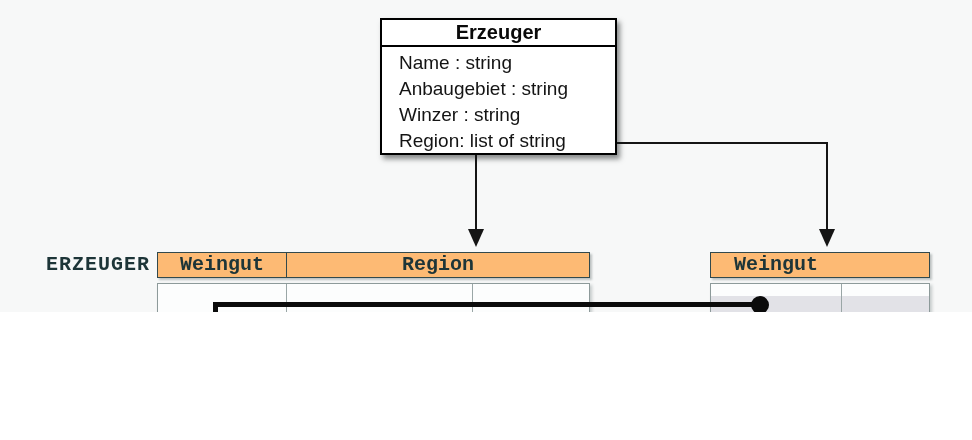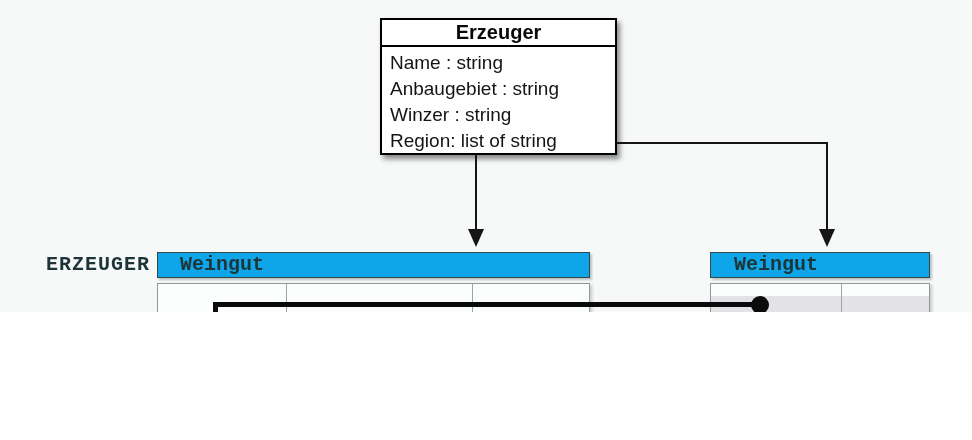--- a/index.html
+++ b/index.html
@@ -14,21 +14,21 @@
     position:absolute; left:380px; top:18px; width:237px; height:137px;
     background:#ffffff; border:2px solid #000;
     box-shadow:3px 4px 5px rgba(25,30,30,0.5);
     box-sizing:border-box; z-index:4;
   }
   .class-title{
     height:25px; border-bottom:2px solid #000;
     text-align:center; font-weight:bold; font-size:20px; line-height:25px;
     color:#0a0a0a;
   }
-  .class-attrs{ padding:3px 8px; }
+  .class-attrs{ padding:3px 17px; }
   .attr{ font-size:19px; line-height:26px; color:#141414; white-space:nowrap; }
 
   
   .thin{ position:absolute; background:#151515; z-index:3; }
   .arrow1-line{ left:475px; top:155px; width:2px; height:76px; }
   .arrow2-h{ left:600px; top:142px; width:227px; height:2px; }
   .arrow2-v{ left:826px; top:142px; width:2px; height:88px; }
   .arrowhead{
     position:absolute; width:0; height:0; z-index:3;
     border-left:8px solid transparent; border-right:8px solid transparent;
@@ -41,21 +41,21 @@
   .tbl-label{
     position:absolute; font-family:"Liberation Mono", monospace;
     font-weight:bold; font-size:20px; line-height:20px; letter-spacing:1px;
     color:#1d3538; text-align:right; white-space:nowrap;
   }
   .erz-label{ left:28px; top:255px; width:122px; }
   .win-label{ left:584px; top:255px; width:119px; }
 
   
   .tbl-header{
-    position:absolute; height:26px; background:#0ea5e9;
+    position:absolute; height:26px; background:#fdba74;
     border:1.5px solid #32494c; box-sizing:border-box;
     display:flex; box-shadow:2px 2px 2px rgba(80,95,95,0.35);
     z-index:1;
   }
   .erz-header{ left:157px; top:252px; width:433px; }
   .win-header{ left:710px; top:252px; width:220px; }
   .hcell{
     font-family:"Liberation Mono", monospace; font-weight:bold;
     font-size:20px; line-height:23px; color:#1d3538;
     text-align:center; box-sizing:border-box; white-space:nowrap; overflow:hidden;
@@ -116,20 +116,21 @@
   <div class="arrowhead arrow1-head"></div>
 
   <div class="thin arrow2-h"></div>
   <div class="thin arrow2-v"></div>
   <div class="arrowhead arrow2-head"></div>
 
   <div class="tbl-label erz-label">ERZEUGER</div>
 
   <div class="tbl-header erz-header">
     <div class="hcell ew1">Weingut</div>
+    <div class="hcell ew3 divl">Region</div>
   </div>
 
   <div class="tbl-body erz-body">
     <div class="brow h29 bb">
       <div class="bcell ebc1"></div>
       <div class="bcell ebc2"></div>
       <div class="bcell last"></div>
     </div>
     <div class="brow h25 bb gray">
       <div class="bcell ebc1"></div>

